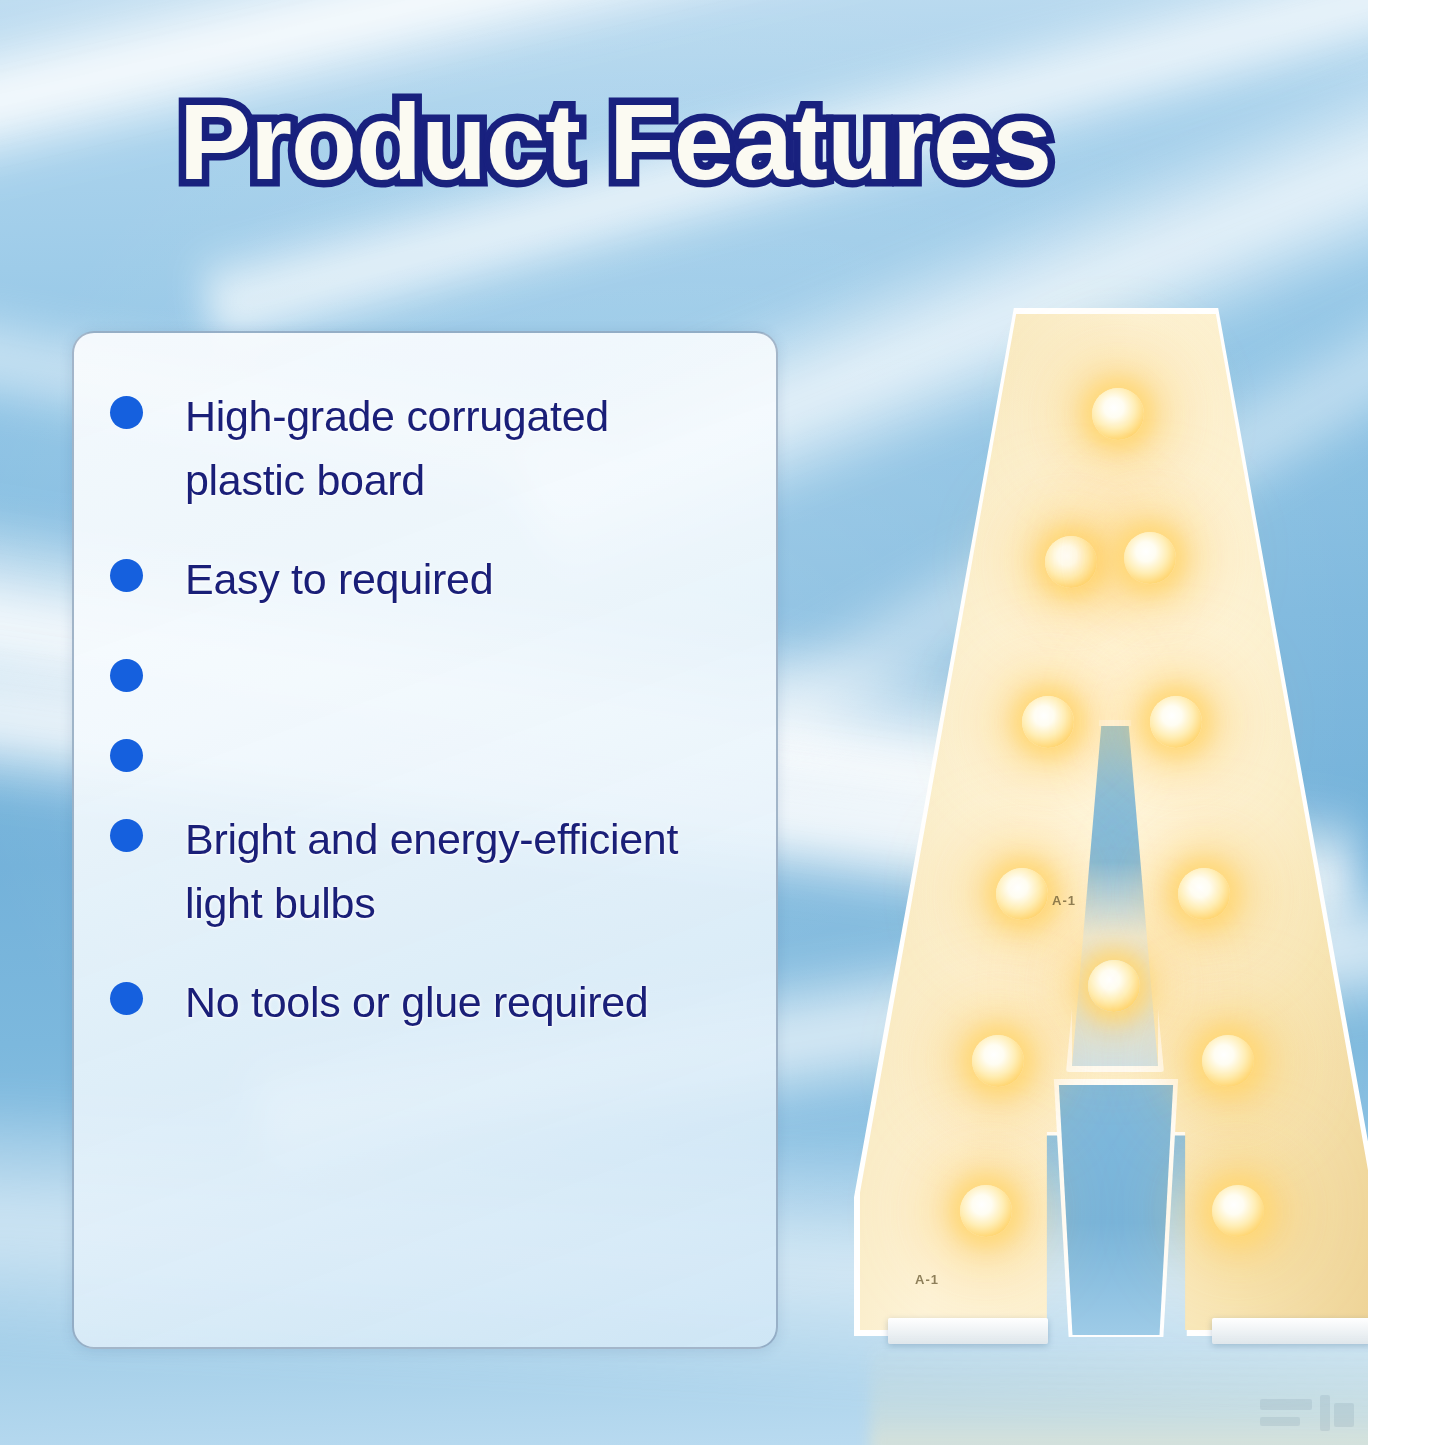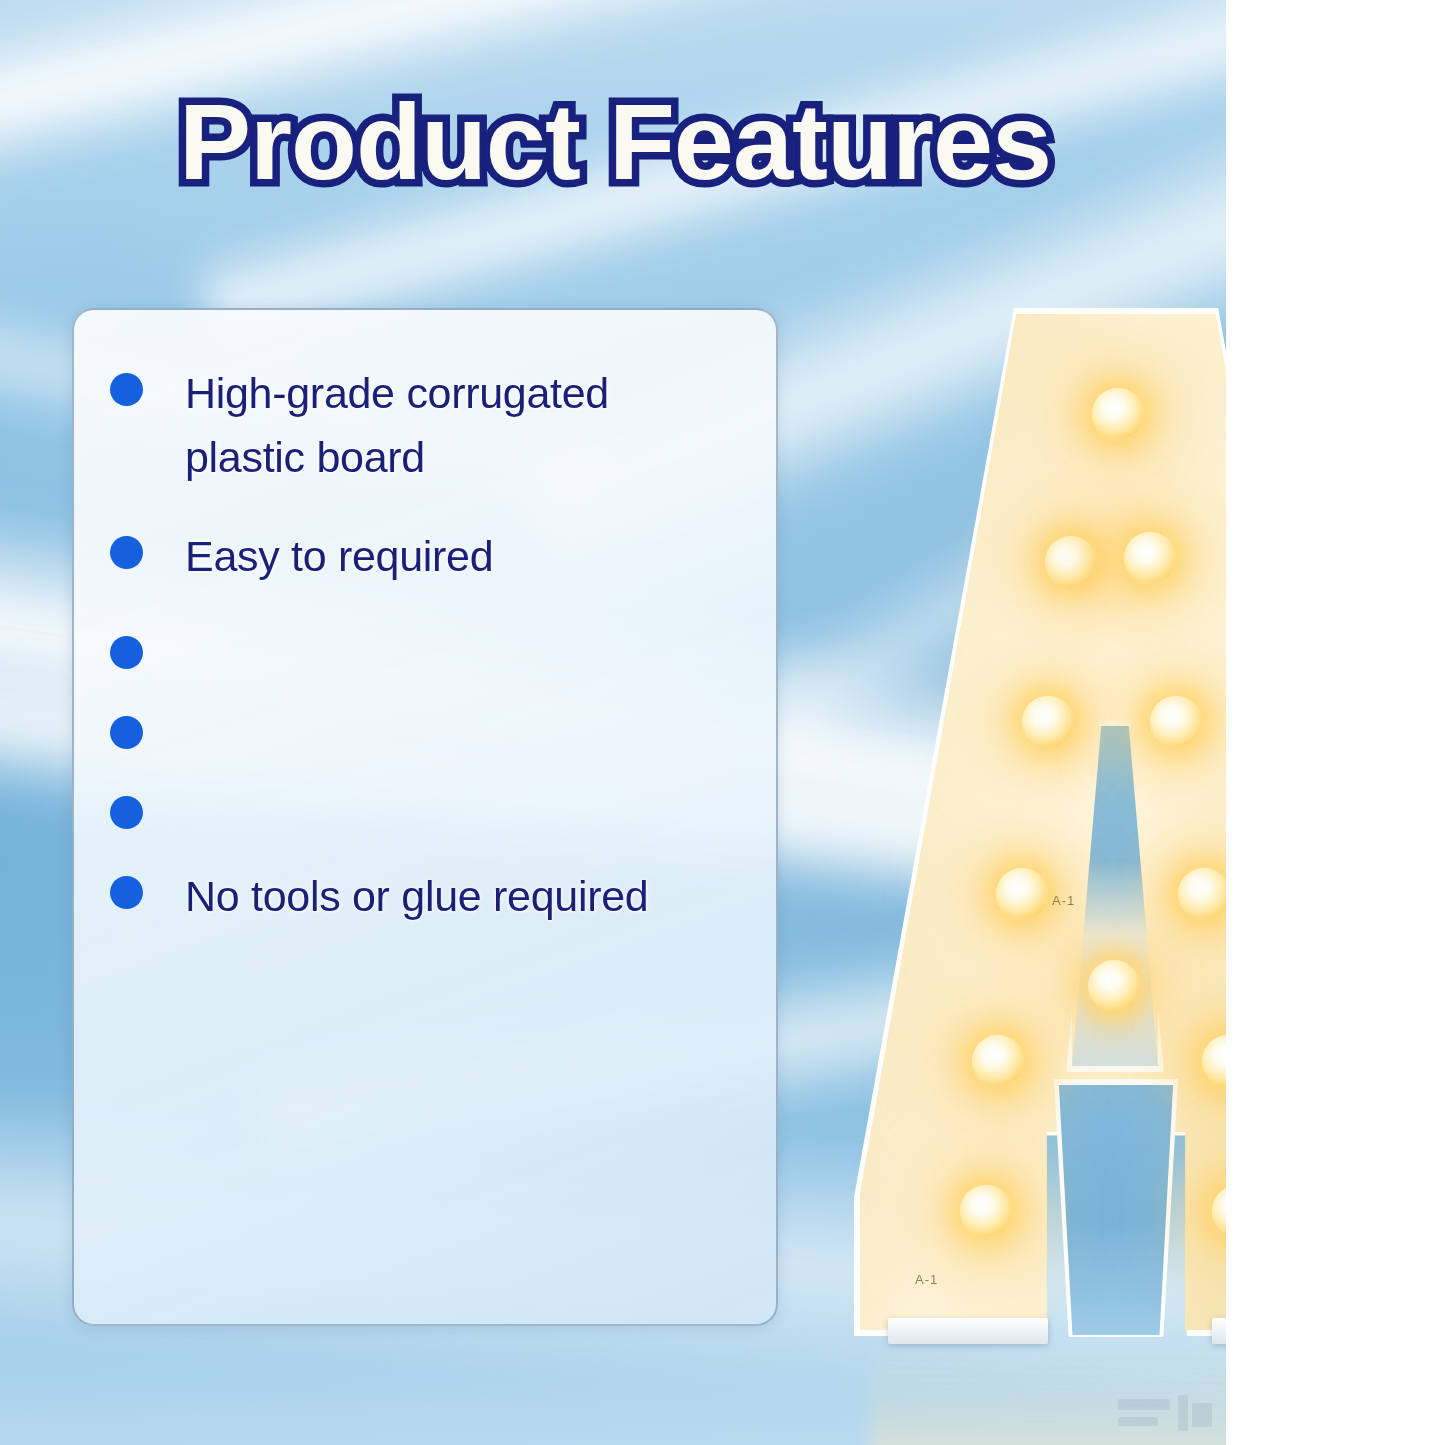--- a/index.html
+++ b/index.html
@@ -6,21 +6,21 @@
 
   html, body {
     width:1445px; height:1445px;
     overflow:hidden;
     font-family:"Liberation Sans", sans-serif;
   }
 
   
   #stage {
     position:relative;
-    width:1226px; height:1445px;
+    width:1368px; height:1445px;
     overflow:hidden;
     background:
       linear-gradient(178deg,
         #bedcf0 0%,
         #a9d2ec 10%,
         #93c6e6 26%,
         #7fb9de 44%,
         #74b2da 58%,
         #7cb8dd 70%,
         #8fc3e4 82%,
@@ -63,21 +63,21 @@
     color:#fbfaf2;
     -webkit-text-stroke:15px #19217f;
     paint-order:stroke fill;
     text-shadow:0 3px 5px rgba(30,50,110,.25);
     white-space:nowrap;
   }
 
   
   #feature-card {
     position:absolute;
-    left:72px; top:308px;
+    left:72px; top:331px;
     width:706px; height:1018px;
     border-radius:22px;
     border:2px solid rgba(96,126,158,.55);
     background:linear-gradient(160deg,
         rgba(250,252,254,.93) 0%,
         rgba(243,249,253,.92) 34%,
         rgba(228,241,250,.90) 68%,
         rgba(209,231,246,.88) 100%);
     box-shadow:0 2px 14px rgba(40,80,130,.14);
     padding:52px 26px 30px 36px;
@@ -234,20 +234,21 @@
   }
 
   
   .part-code {
     position:absolute;
     font-size:13px;
     color:#6a5a33;
     letter-spacing:1px;
     opacity:.75;
     font-family:"Liberation Sans", sans-serif;
+    font-weight:bold;
   }
   #code-mid  { left:1052px; top:893px; }
   #code-foot { left:915px;  top:1272px; }
 
   
   #watermark {
     position:absolute;
     right:12px; bottom:10px;
     width:96px; height:44px;
     opacity:.10;
@@ -295,20 +296,21 @@
       <li class="feature-item">
         <span class="bullet-dot"></span>
       </li>
 
       <li class="feature-item">
         <span class="bullet-dot"></span>
       </li>
 
       <li class="feature-item">
         <span class="bullet-dot"></span>
+        <span class="feature-text">Bright and energy-efficient light bulbs</span>
       </li>
 
       <li class="feature-item">
         <span class="bullet-dot"></span>
         <span class="feature-text">No tools or glue required</span>
       </li>
 
     </ul>
   </div>
 

